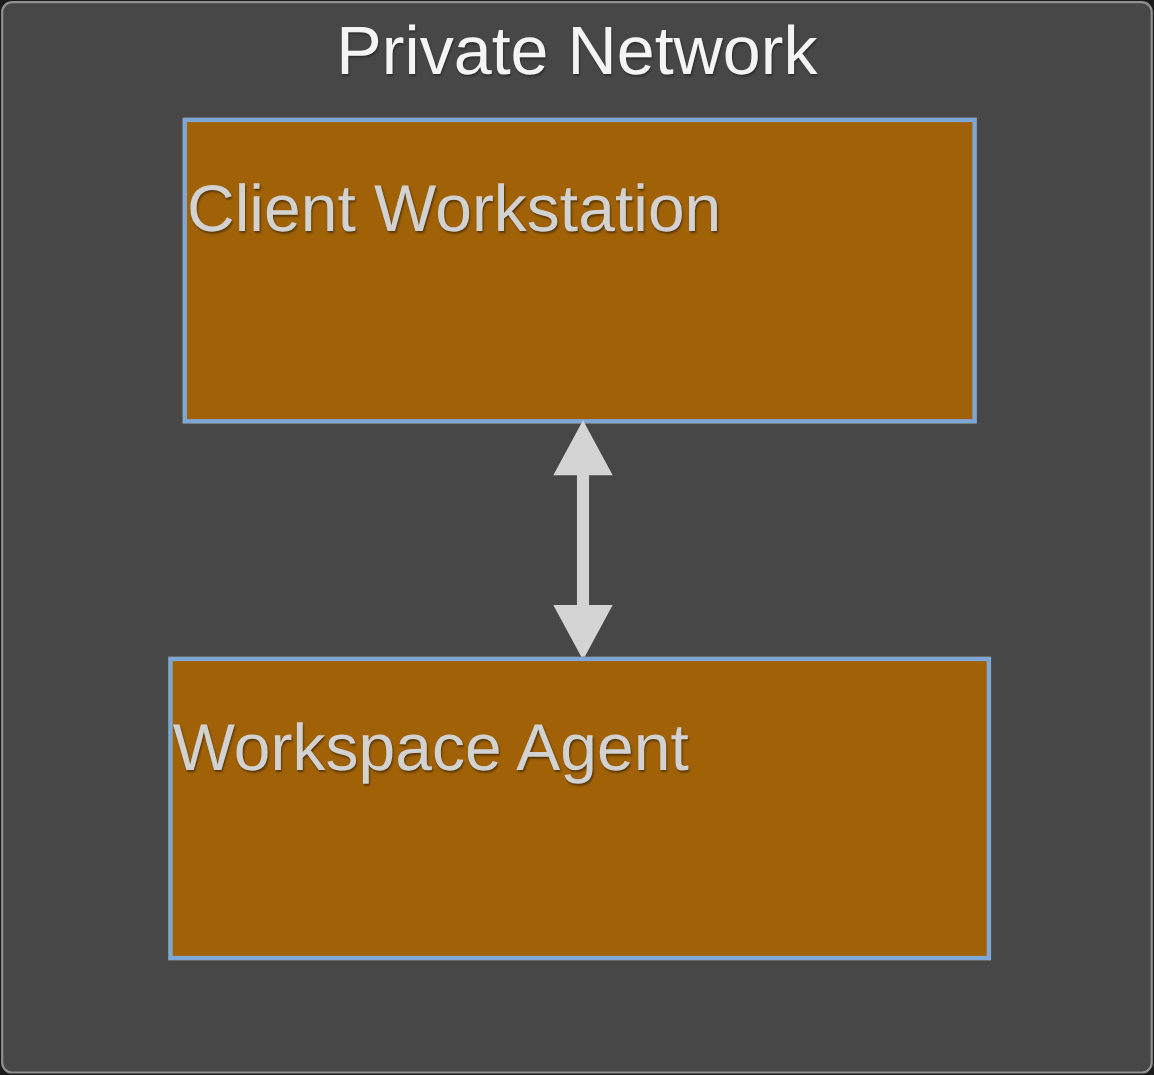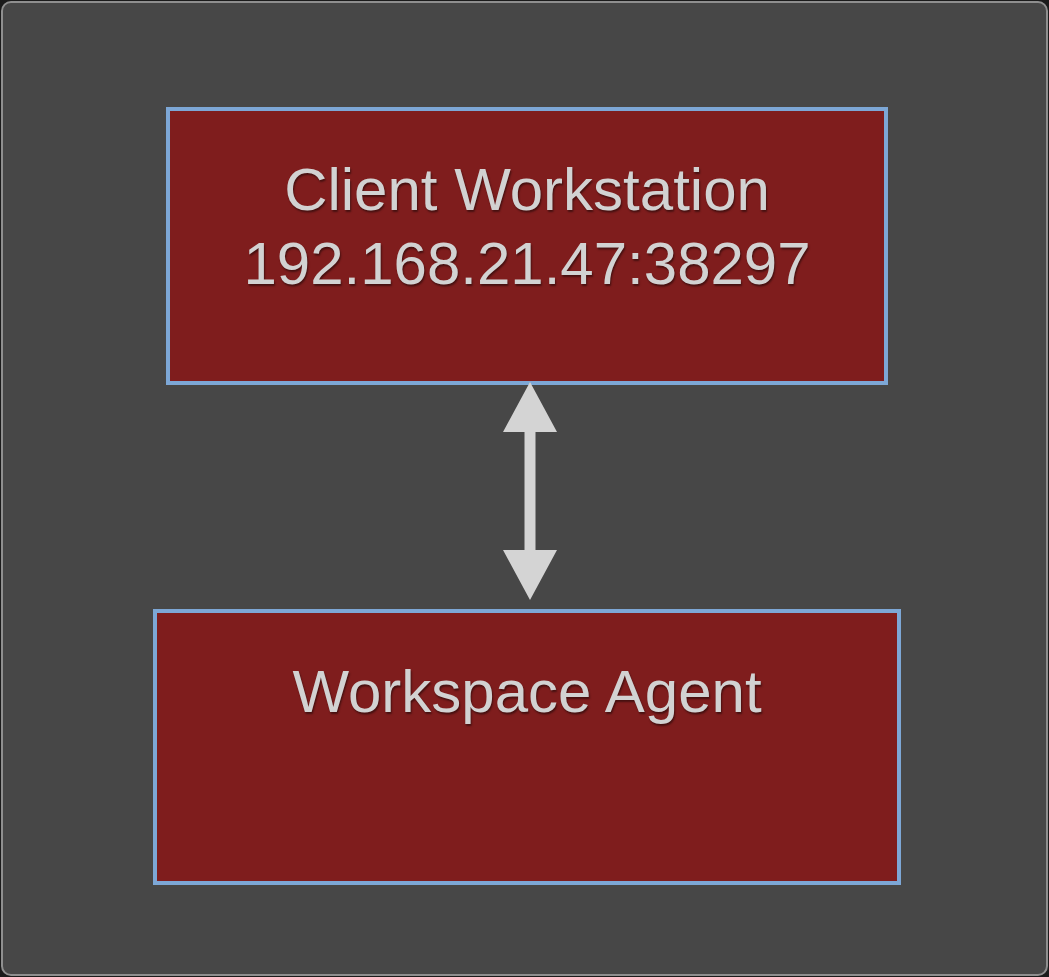--- a/index.html
+++ b/index.html
@@ -33,39 +33,38 @@
     width: 100%;
     text-align: center;
     color: #f4f4f4;
     font-size: 62px;
     font-weight: 400;
     letter-spacing: 0px;
     text-shadow: 1px 2px 2px rgba(0,0,0,0.35);
   }
   .node {
     position: absolute;
-    background: #7f1d1d;
+    background: #a16207;
     border: 4px solid #7da7d6;
     box-sizing: border-box;
     color: #d2d2d2;
-    text-align: center;
+    text-align: left;
     text-shadow: 1px 2px 2px rgba(0,0,0,0.45);
   }
   .node-client {
     left: 163px;
     top: 104px;
     width: 722px;
     height: 278px;
   }
   .node-agent {
     left: 150px;
     top: 594px;
     width: 748px;
     height: 276px;
-    margin-top: 12px;
   }
   .node-line {
     display: block;
     font-size: 60px;
     line-height: 74px;
     white-space: nowrap;
   }
   .node-text {
     padding-top: 42px;
   }
@@ -77,25 +76,25 @@
     height: 218px;
   }
 </style>
 </head>
 <body>
 
 <div class="canvas">
 
   <div class="private-network">
 
+    <div class="network-title">Private Network</div>
 
     <div class="node node-client">
       <div class="node-text">
         <span class="node-line">Client Workstation</span>
-        <span class="node-line">192.168.21.47:38297</span>
       </div>
     </div>
 
     <svg class="link-arrow" viewBox="0 0 64 218">
       <polygon points="32,0 59,50 37.5,50 37.5,168 59,168 32,218 5,168 26.5,168 26.5,50 5,50" fill="#d4d4d4"></polygon>
     </svg>
 
     <div class="node node-agent">
       <div class="node-text">
         <span class="node-line">Workspace Agent</span>

